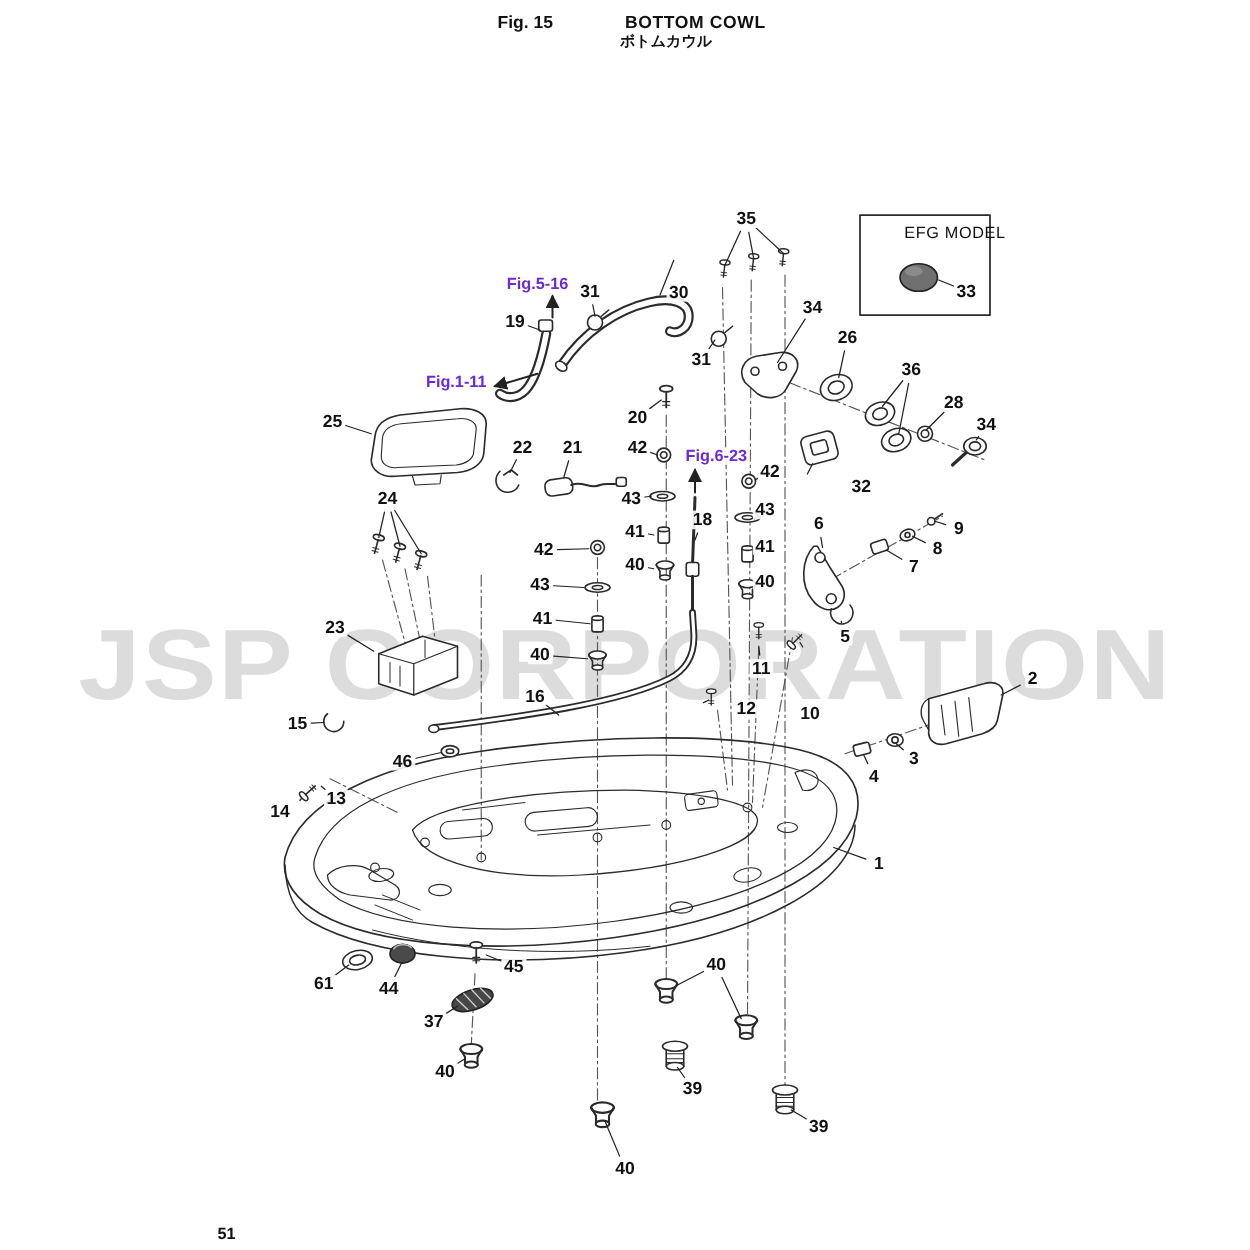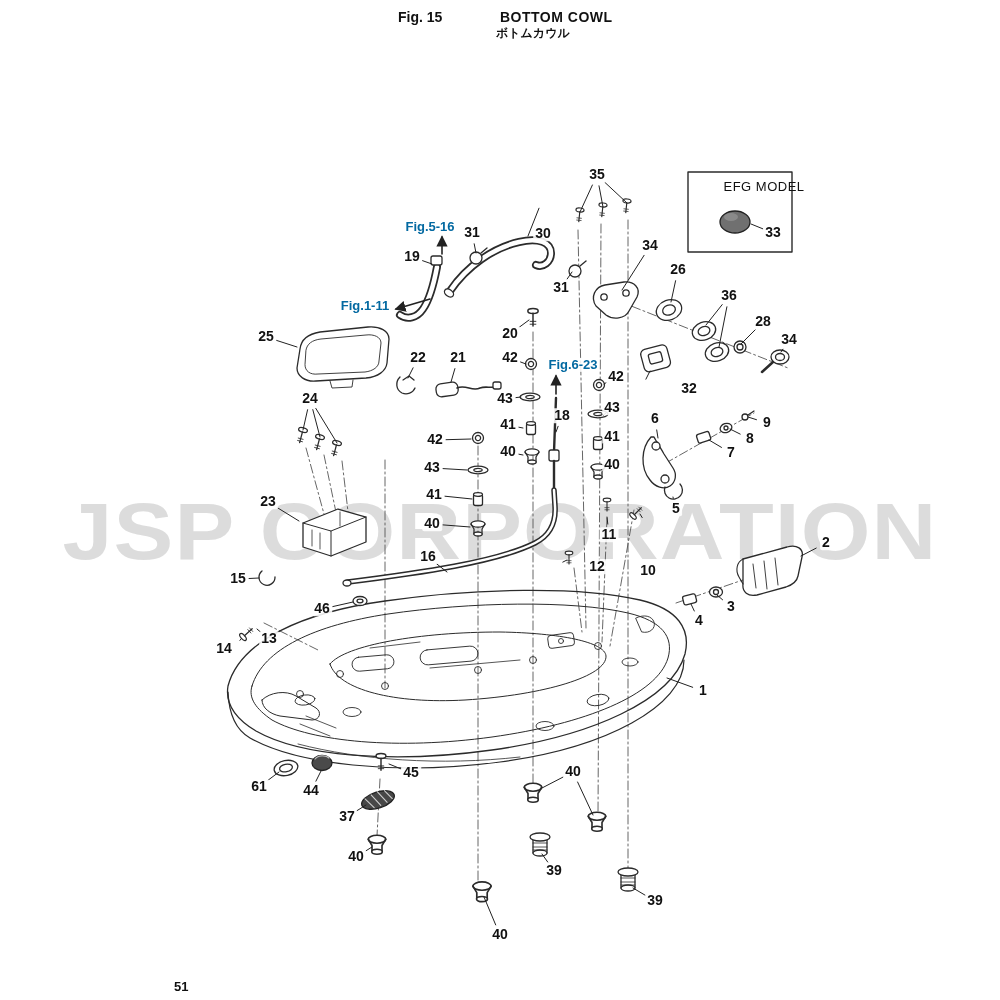--- a/index.html
+++ b/index.html
@@ -12,21 +12,21 @@
   #callout-layer{position:absolute;inset:0;z-index:3;pointer-events:none;}
   .hdr{position:absolute;z-index:4;}
   .fig-label{left:398px;top:9px;font-weight:700;font-size:14px;}
   .header-title{left:500px;top:9px;font-weight:700;font-size:14px;letter-spacing:.5px;}
   .header-jp{left:496px;top:25px;font-weight:700;font-size:12px;}
   .page-number{left:174px;top:979px;font-weight:700;font-size:13px;}
   .efg-label{left:764px;top:186px;transform:translate(-50%,-50%);font-weight:400;font-size:13px;letter-spacing:.5px;z-index:4;position:absolute;}
   .callout{position:absolute;transform:translate(-50%,-50%);font-weight:600;font-size:14px;
         color:#111;background:rgba(255,255,255,.88);padding:0 2px;border-radius:2px;line-height:1.1;}
   .figref{position:absolute;transform:translate(-50%,-50%);font-weight:700;font-size:13px;
-        color:#0369a1;background:rgba(255,255,255,.88);padding:0 2px;line-height:1.1;}
+        color:#6d28d9;background:rgba(255,255,255,.88);padding:0 2px;line-height:1.1;}
   .leader{stroke:#222;stroke-width:1;}
   .figarrow{stroke:#222;stroke-width:1.6;}
 </style>
 </head>
 <body>
 
 <div class="page">
 
   <div class="watermark">JSP CORPORATION</div>
 

